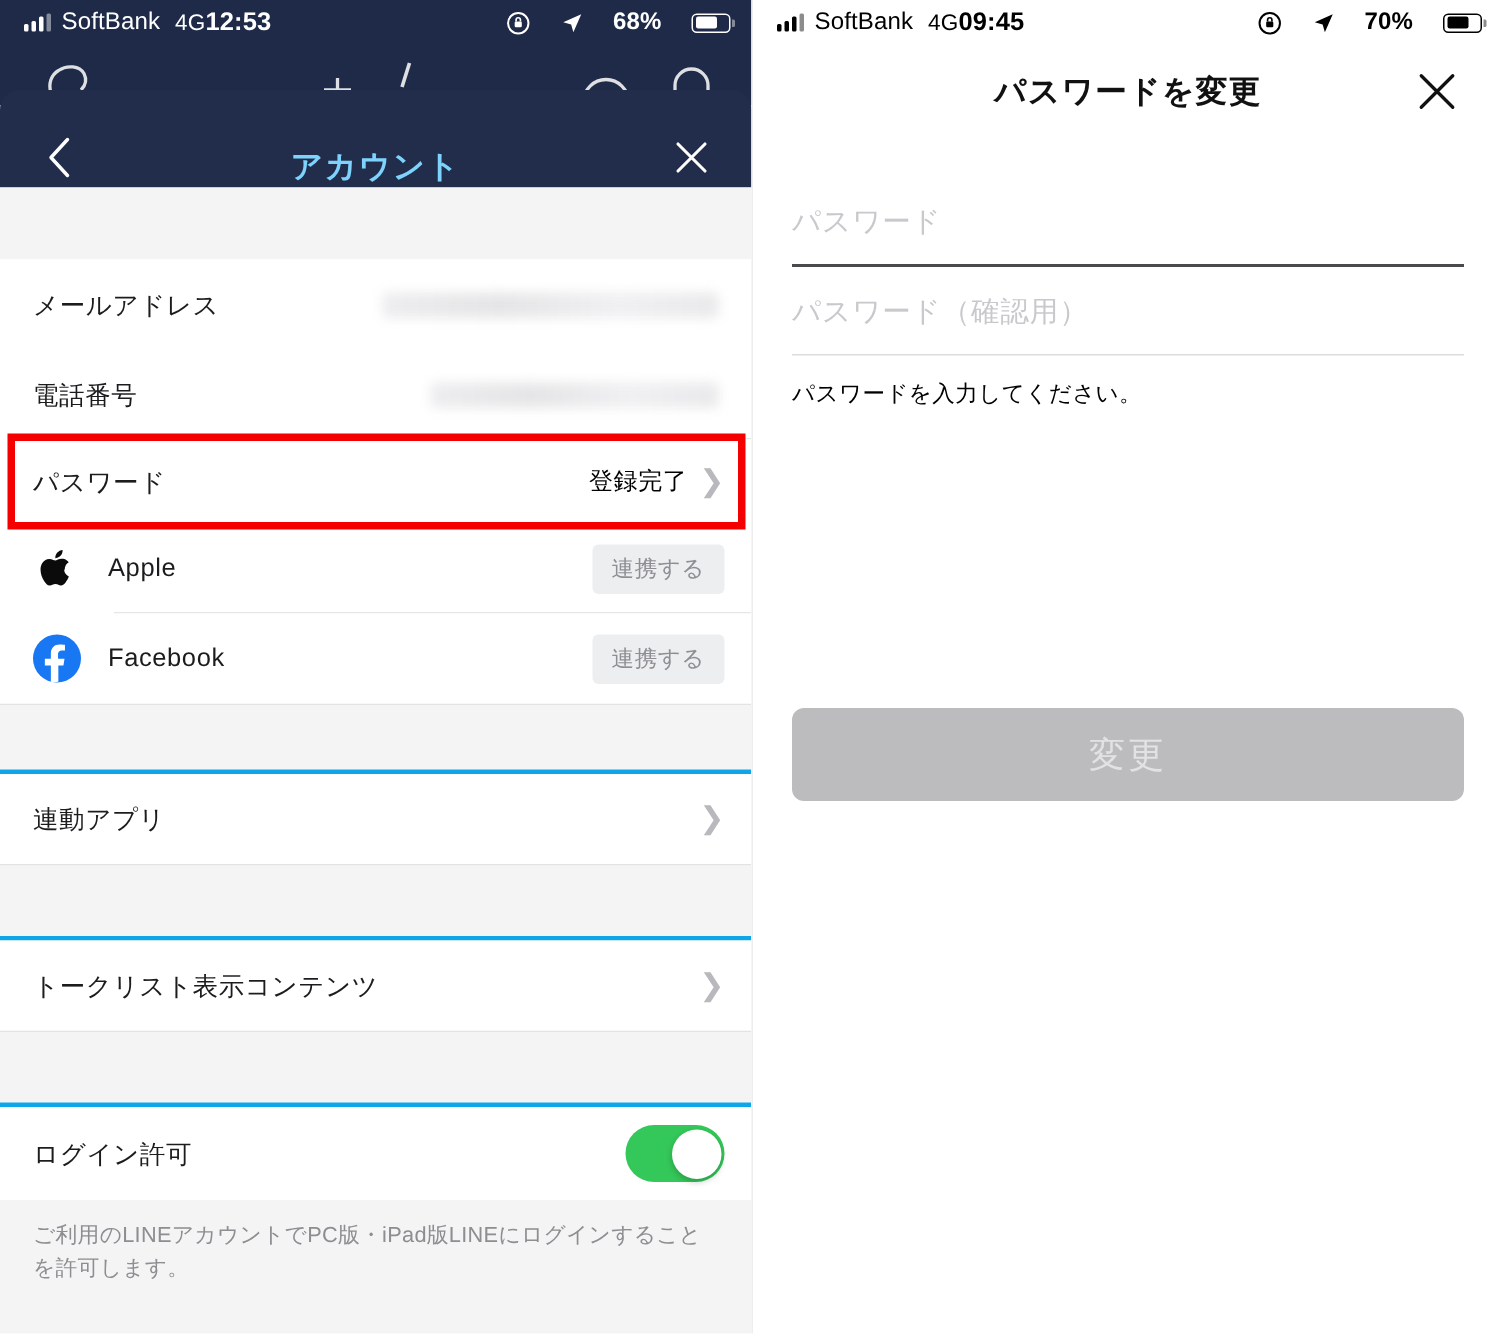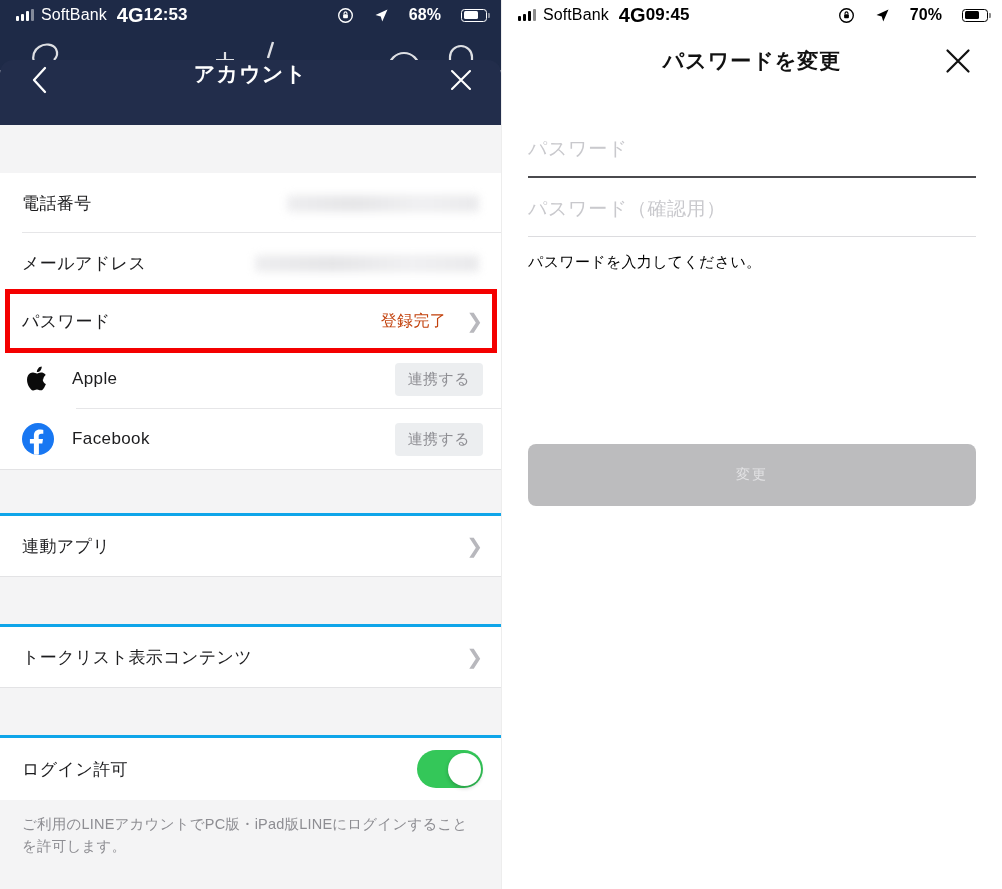--- a/index.html
+++ b/index.html
@@ -24,21 +24,21 @@
   .sb-left { display: flex; align-items: center; gap: 7px; flex: 0 0 auto; }
   .sb-center { flex: 1; font-size: 17px; }
   .sb-right { display: flex; align-items: center; gap: 20px; flex: 0 0 auto; font-size: 16px; }
   .bars { display: flex; align-items: flex-end; gap: 2px; height: 12px; }
   .bars i { width: 3px; background: currentColor; border-radius: 1px; display: block; }
   .bars i:nth-child(1) { height: 5px; }
   .bars i:nth-child(2) { height: 7px; }
   .bars i:nth-child(3) { height: 10px; }
   .bars i:nth-child(4) { height: 12px; opacity: .45; }
   .carrier { font-size: 16px; font-weight: 500; }
-  .net { font-size: 20px; font-weight: 700; margin-left: 3px; }
+  .net { font-size: 15px; font-weight: 400; margin-left: 3px; }
   .batt {
     width: 26px; height: 13px; border: 1.6px solid currentColor;
     border-radius: 3.5px; position: relative; display: inline-block;
     padding: 1.5px;
   }
   .batt::after {
     content: ""; position: absolute; right: -4px; top: 3.5px;
     width: 2px; height: 5px; background: currentColor; opacity: .45;
     border-radius: 0 1px 1px 0;
   }
@@ -48,22 +48,22 @@
   .ghost-row {
     position: absolute; top: 30px; left: 0; right: 0; height: 40px;
     background: #1e2a47; overflow: hidden;
   }
   .ghost-row svg { position: absolute; opacity: .85; }
 
   .modal-head {
     position: absolute; top: 60px; left: 0; right: 0; height: 65px;
     background: #222d4b;
     border-radius: 13px 13px 0 0;
-    display: flex; align-items: flex-start; padding: 0 20px;
-    color: #ffffff;
+    display: flex; align-items: flex-end; padding: 0 20px;
+    color: #7dd3fc;
   }
   .mh-title {
     flex: 1; text-align: center; font-size: 21px; font-weight: bold;
     letter-spacing: 1.2px;
   }
   .icon-btn { width: 40px; height: 40px; display: flex; align-items: center; justify-content: center; cursor: pointer; }
 
   .body-left { position: absolute; top: 125px; left: 0; right: 0; bottom: 0; background: #f4f4f5; overflow: hidden; }
   .gap { background: #f4f4f5; }
   .gap-1 { height: 48px; }
@@ -71,21 +71,21 @@
   .card-nb { border-top: none; }
 
   .row {
     height: 60px; display: flex; align-items: center;
     padding: 0 18px 0 22px; position: relative; background: #ffffff;
   }
   .row-label { font-size: 17px; color: #1c1c1e; letter-spacing: .4px; }
   .row-sep { position: absolute; left: 22px; right: 0; bottom: 0; height: 1px; background: #e6e6e8; }
   .row-sep-inset { left: 76px; }
   .spacer { flex: 1; }
-  .row-val { font-size: 16px; color: #c2410c; letter-spacing: .4px; margin-right: 20px; }
+  .row-val { font-size: 16px; color: #000000; letter-spacing: .4px; margin-right: 8px; }
   .chev { color: #b8b8bd; font-size: 20px; line-height: 1; font-weight: 300; }
 
   .blur-val {
     height: 17px; border-radius: 3px; margin-right: 4px;
     background: linear-gradient(90deg,#ececee,#e4e4e6 35%,#efeff1 70%,#e8e8ea);
     filter: blur(4px); opacity: .95;
   }
 
   .hl-wrap { position: relative; }
   .hl-box {
@@ -129,22 +129,22 @@
     font-family: "Liberation Sans", sans-serif; letter-spacing: .6px;
   }
   .field input::placeholder { color: #c9c9cd; }
   .underline-dark { height: 2px; background: #4a4a4e; }
   .underline-light { height: 1px; background: #dcdcdf; }
   .helper { font-size: 15px; color: #000000; padding-top: 16px; letter-spacing: .3px; }
 
   .submit-wrap { padding: 172px 26px 0 26px; }
   .submit {
     width: 100%; height: 62px; border-radius: 8px; border: none;
-    background: #bcbcbe; color: #e2e2e4; font-size: 14px;
-    font-family: Liberation Mono, monospace; letter-spacing: 2px;
+    background: #bcbcbe; color: #e2e2e4; font-size: 24px;
+    font-family: Liberation Mono, monospace; letter-spacing: 2px; margin-top: 28px;
   }
 </style>
 </head>
 <body>
 
 <div class="screens">
 
   <div class="panel-left">
 
     <div class="statusbar sb-dark">
@@ -207,30 +207,30 @@
       </div>
     </div>
 
     <div class="body-left">
 
       <div class="gap gap-1"></div>
 
       <div class="card card-nb">
 
         <div class="row">
+          <span class="row-label">メールアドレス</span>
+          <span class="spacer"></span>
+          <span class="blur-val" style="width:224px"></span>
+        </div>
+
+        <div class="row">
           <span class="row-label">電話番号</span>
           <span class="spacer"></span>
           <span class="blur-val" style="width:192px"></span>
           <span class="row-sep"></span>
-        </div>
-
-        <div class="row">
-          <span class="row-label">メールアドレス</span>
-          <span class="spacer"></span>
-          <span class="blur-val" style="width:224px"></span>
         </div>
 
         <div class="hl-wrap">
           <div class="hl-box"></div>
           <div class="row" style="height:56px">
             <span class="row-label">パスワード</span>
             <span class="spacer"></span>
             <span class="row-val">登録完了</span>
             <span class="chev">❯</span>
           </div>

